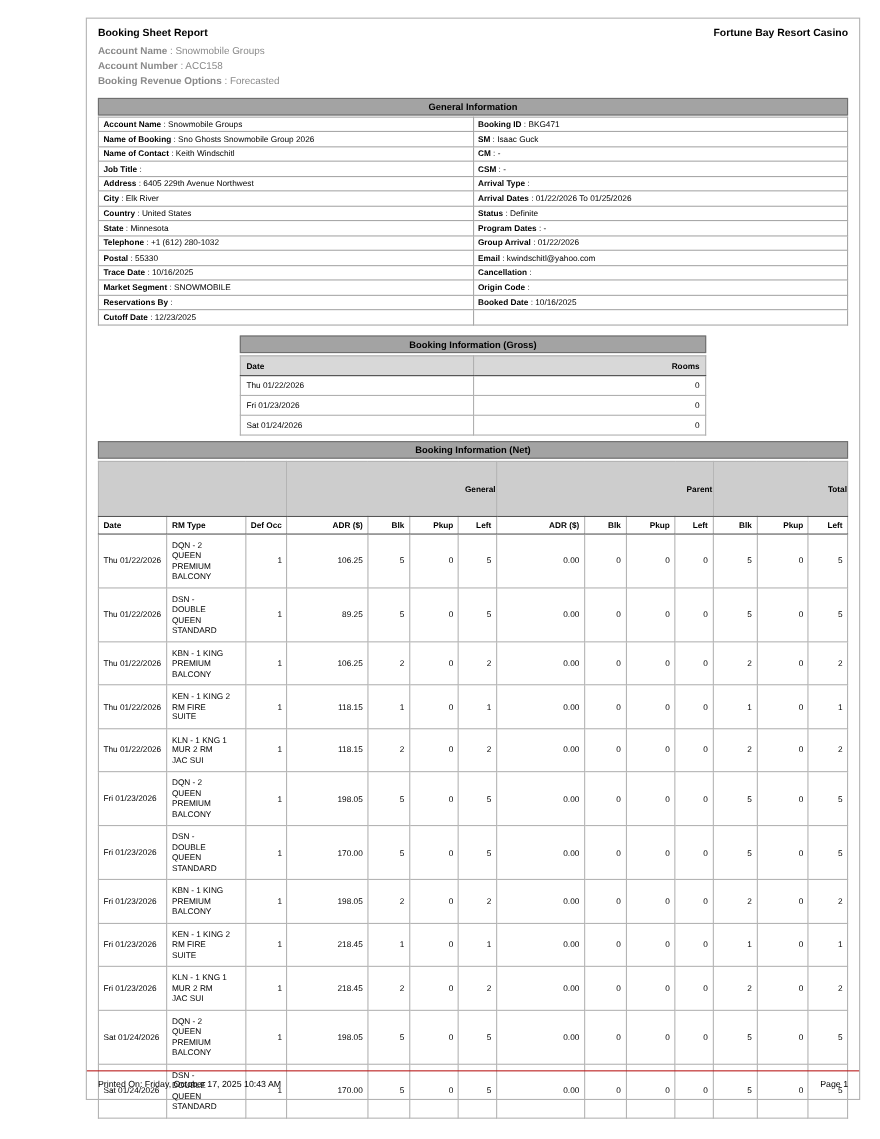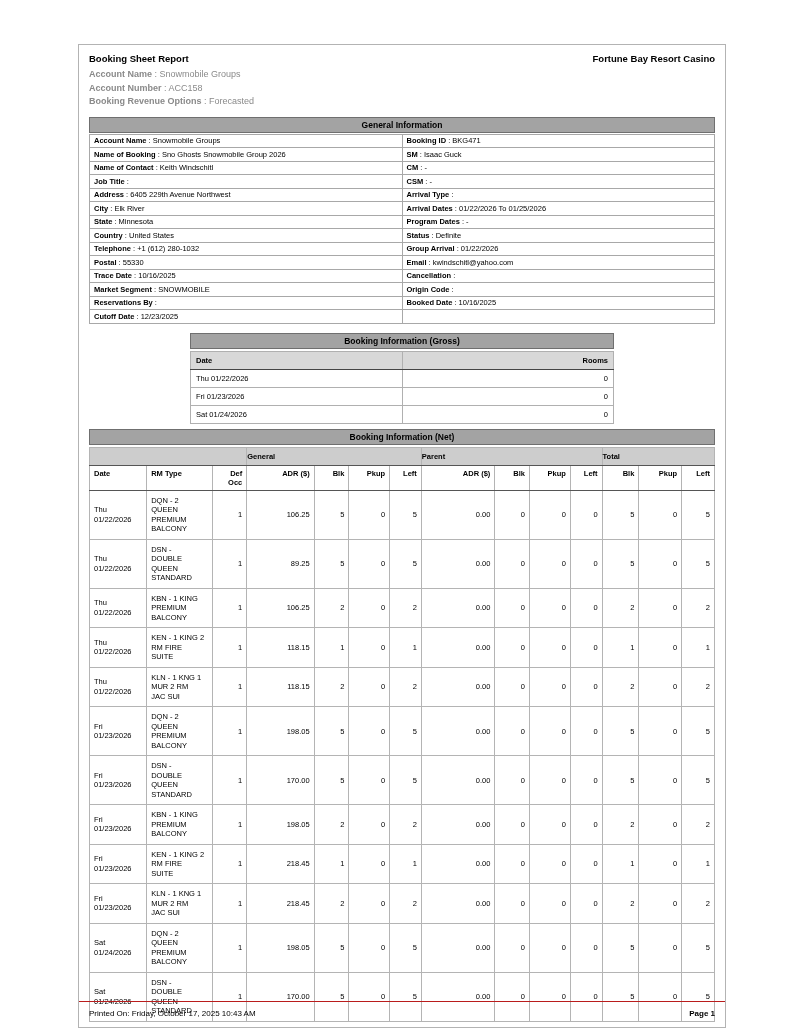--- a/index.html
+++ b/index.html
@@ -2,21 +2,21 @@
 <html><head>
 <meta charset="utf-8">
 <style>
   * { margin:0; padding:0; box-sizing:border-box; }
   html,body { background:#ffffff; }
   body {
     width:800px; height:1035px; position:relative;
     font-family:"Liberation Sans", sans-serif; color:#000;
   }
   .page {
-    position:absolute; left:78px; top:44px; width:648px; height:984px;
+    position:absolute; left:78px; top:16px; width:704px; height:984px;
     background:#fff; border:1px solid #b3b3b3; padding:8px 10px 0 10px;
   }
   
   .report-header { display:flex; justify-content:space-between; align-items:baseline; }
   .report-title, .property-name { font-size:9.5px; font-weight:bold; }
   .meta-block { margin-top:4px; }
   .meta-line { font-size:9px; color:#8a8a8a; line-height:13.5px; }
   .meta-line b { font-weight:bold; color:#8a8a8a; }
   
   .section-bar {
@@ -48,41 +48,41 @@
   .gross-table th.num, .gross-table td.num { text-align:right; }
   .gross-table tr.total-row td { background:#d8d8d8; font-weight:bold; border-top:1px solid #444; }
   
   .net-wrap { margin-top:5px; }
   .net-table {
     width:100%; border-collapse:collapse; table-layout:fixed;
     border:1px solid #333; margin-top:2px;
   }
   .net-table th, .net-table td { font-size:7.5px; border:1px solid #b4b4b4; }
   .net-table .grp-row th {
-    background:#cdcdcd; font-weight:bold; text-align:left; padding:4px 0;
+    background:#cdcdcd; font-weight:bold; text-align:right; padding:20px 0;
     border-bottom:1px solid #555;
   }
   .net-table .col-row th {
     background:#fff; font-weight:bold; text-align:right; padding:3px 4px;
     vertical-align:top; border-bottom:1px solid #555;
   }
   .net-table .col-row th.txt { text-align:left; }
   .net-table td { padding:5px 4px; vertical-align:middle; }
   .net-table td.num { text-align:right; }
   .net-table td.rm { white-space:pre-line; line-height:9.5px; vertical-align:middle; }
   .net-table td.date { line-height:9.5px; }
   .net-table .grp-start { border-left:1px solid #333; }
   
   .page-footer {
     position:absolute; left:0; right:0; bottom:0;
     border-top:1px solid #b91c1c; padding:7px 10px 9px 10px;
     display:flex; justify-content:space-between; align-items:center;
     font-size:8px;
   }
-  .page-footer .page-num { font-weight:bold; }
+  .page-footer .page-num { font-weight:normal; }
 </style>
 </head>
 <body>
 
 <div class="page">
 
   <div class="report-header">
     <span class="report-title">Booking Sheet Report</span>
     <span class="property-name">Fortune Bay Resort Casino</span>
   </div>
@@ -115,26 +115,26 @@
           </tr>
           <tr>
             <td><b>Address</b> : 6405 229th Avenue Northwest</td>
             <td><b>Arrival Type</b> : </td>
           </tr>
           <tr>
             <td><b>City</b> : Elk River</td>
             <td><b>Arrival Dates</b> : 01/22/2026 To 01/25/2026</td>
           </tr>
           <tr>
+            <td><b>Country</b> : United States</td>
+            <td><b>Status</b> : Definite</td>
+          </tr>
+          <tr>
             <td><b>State</b> : Minnesota</td>
             <td><b>Program Dates</b> : -</td>
-          </tr>
-          <tr>
-            <td><b>Country</b> : United States</td>
-            <td><b>Status</b> : Definite</td>
           </tr>
           <tr>
             <td><b>Telephone</b> : +1 (612) 280-1032</td>
             <td><b>Group Arrival</b> : 01/22/2026</td>
           </tr>
           <tr>
             <td><b>Postal</b> : 55330</td>
             <td><b>Email</b> : kwindschitl@yahoo.com</td>
           </tr>
           <tr>

